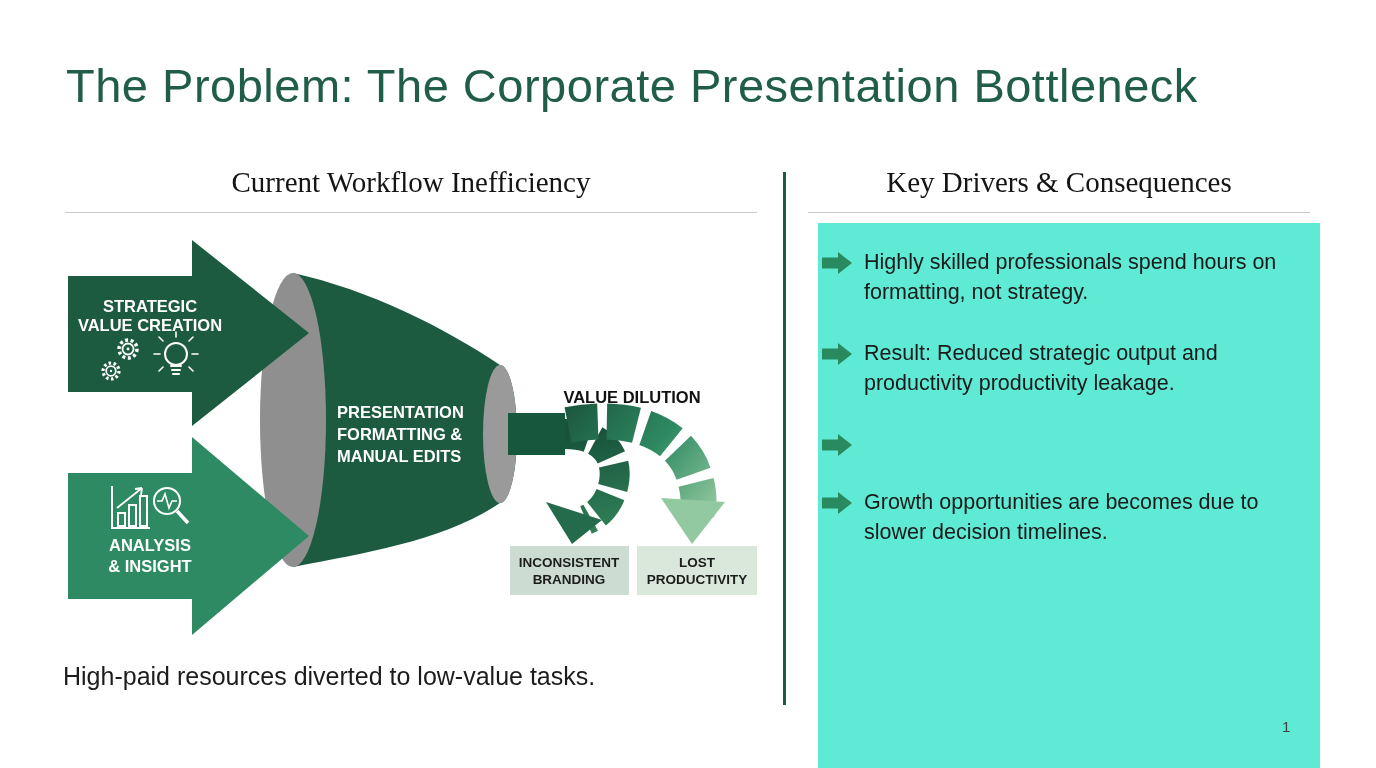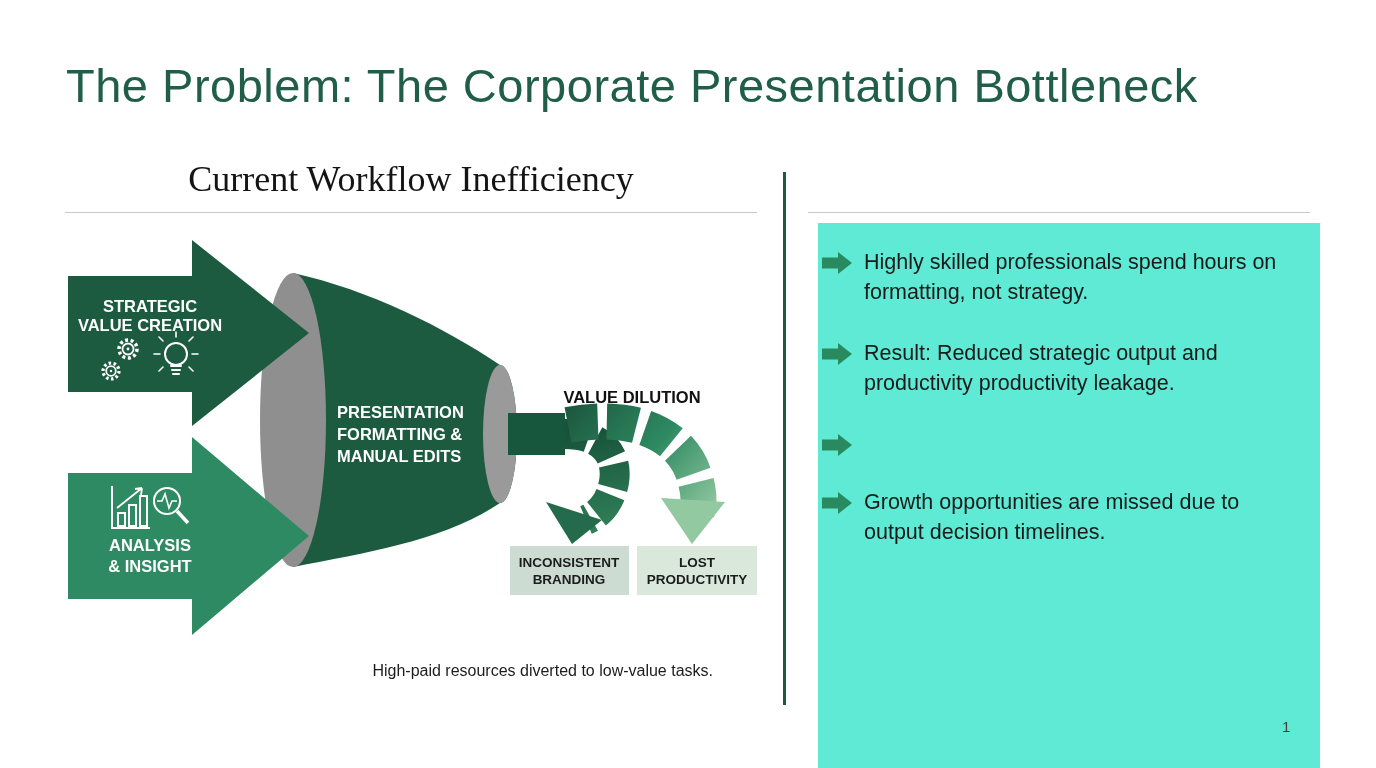--- a/index.html
+++ b/index.html
@@ -6,54 +6,55 @@
   .slide{
     position:relative;width:1376px;height:768px;background:#ffffff;
     font-family:"Liberation Sans",sans-serif;overflow:hidden;
   }
   .title{
     position:absolute;left:66px;top:58px;width:1260px;
     font-family:Liberation Sans, sans-serif;font-size:47px;font-weight:400;
     color:#215e49;letter-spacing:.5px;white-space:nowrap;
   }
   .col-header{
-    position:absolute;top:158px;text-align:center;
-    font-family:"Liberation Serif",serif;font-size:36px;color:#141414;
+    position:absolute;top:166px;text-align:center;
+    font-family:"Liberation Serif",serif;font-size:29px;color:#141414;
   }
   .col-header.left{left:65px;width:692px;}
   .col-header.right{left:808px;width:502px;}
   .header-rule{position:absolute;top:212px;height:1px;background:#c9c9c9;}
   .header-rule.left{left:65px;width:692px;}
   .header-rule.right{left:808px;width:502px;}
   .v-divider{position:absolute;left:783px;top:172px;width:3px;height:533px;background:#1d5b41;}
   .right-panel{
     position:absolute;left:808px;top:223px;width:502px;height:552px;
     background:#5eead4;box-sizing:border-box;padding:24px 0 0 4px;margin-left:10px;
   }
   .bullet-row{display:flex;align-items:flex-start;margin-bottom:31px;}
   .bullet-row .arrow{flex:0 0 30px;margin-top:5px;}
   .bullet-row p{
     margin:0 0 0 12px;width:440px;font-size:21.5px;line-height:30px;color:#1a1a1a;
   }
   .diagram{position:absolute;left:60px;top:230px;}
   .caption{
-    position:absolute;left:63px;top:662px;width:650px;text-align:right;
-    font-size:16px;color:#1c1c1c;
+    position:absolute;left:63px;top:662px;width:650px;text-align:left;
+    font-size:25px;color:#1c1c1c;
   }
   .page-number{position:absolute;left:1282px;top:718px;font-size:15px;color:#404040;}
   .svg-label{font-family:"Liberation Sans",sans-serif;font-weight:bold;}
 </style>
 </head>
 <body>
 
 <div class="slide">
 
   <div class="title">The Problem: The Corporate Presentation Bottleneck</div>
 
   <div class="col-header left">Current Workflow Inefficiency</div>
+  <div class="col-header right">Key Drivers &amp; Consequences</div>
   <div class="header-rule left"></div>
   <div class="header-rule right"></div>
 
   <div class="v-divider"></div>
 
   <svg class="diagram" width="710" height="420" viewBox="0 0 710 420">
     <defs>
       <linearGradient id="innerGrad" gradientUnits="userSpaceOnUse" x1="505" y1="204" x2="524" y2="300">
         <stop offset="0" stop-color="#17523a"></stop>
           <stop offset="1" stop-color="#2f7e57"></stop>
@@ -143,18 +144,18 @@
     </div>
     <div class="bullet-row">
       <svg class="arrow" width="30" height="22" viewBox="0 0 30 22">
           <polygon points="0,5.5 16,5.5 16,0 30,11 16,22 16,16.5 0,16.5" fill="#2a8a5f"></polygon>
         </svg>
     </div>
     <div class="bullet-row">
       <svg class="arrow" width="30" height="22" viewBox="0 0 30 22">
           <polygon points="0,5.5 16,5.5 16,0 30,11 16,22 16,16.5 0,16.5" fill="#2a8a5f"></polygon>
         </svg>
-      <p>Growth opportunities are missed due to output decision timelines.</p>
+      <p>Growth opportunities are becomes due to slower decision timelines.</p>
     </div>
   </div>
 
   <div class="page-number">1</div>
 </div>
 
 </body></html>

